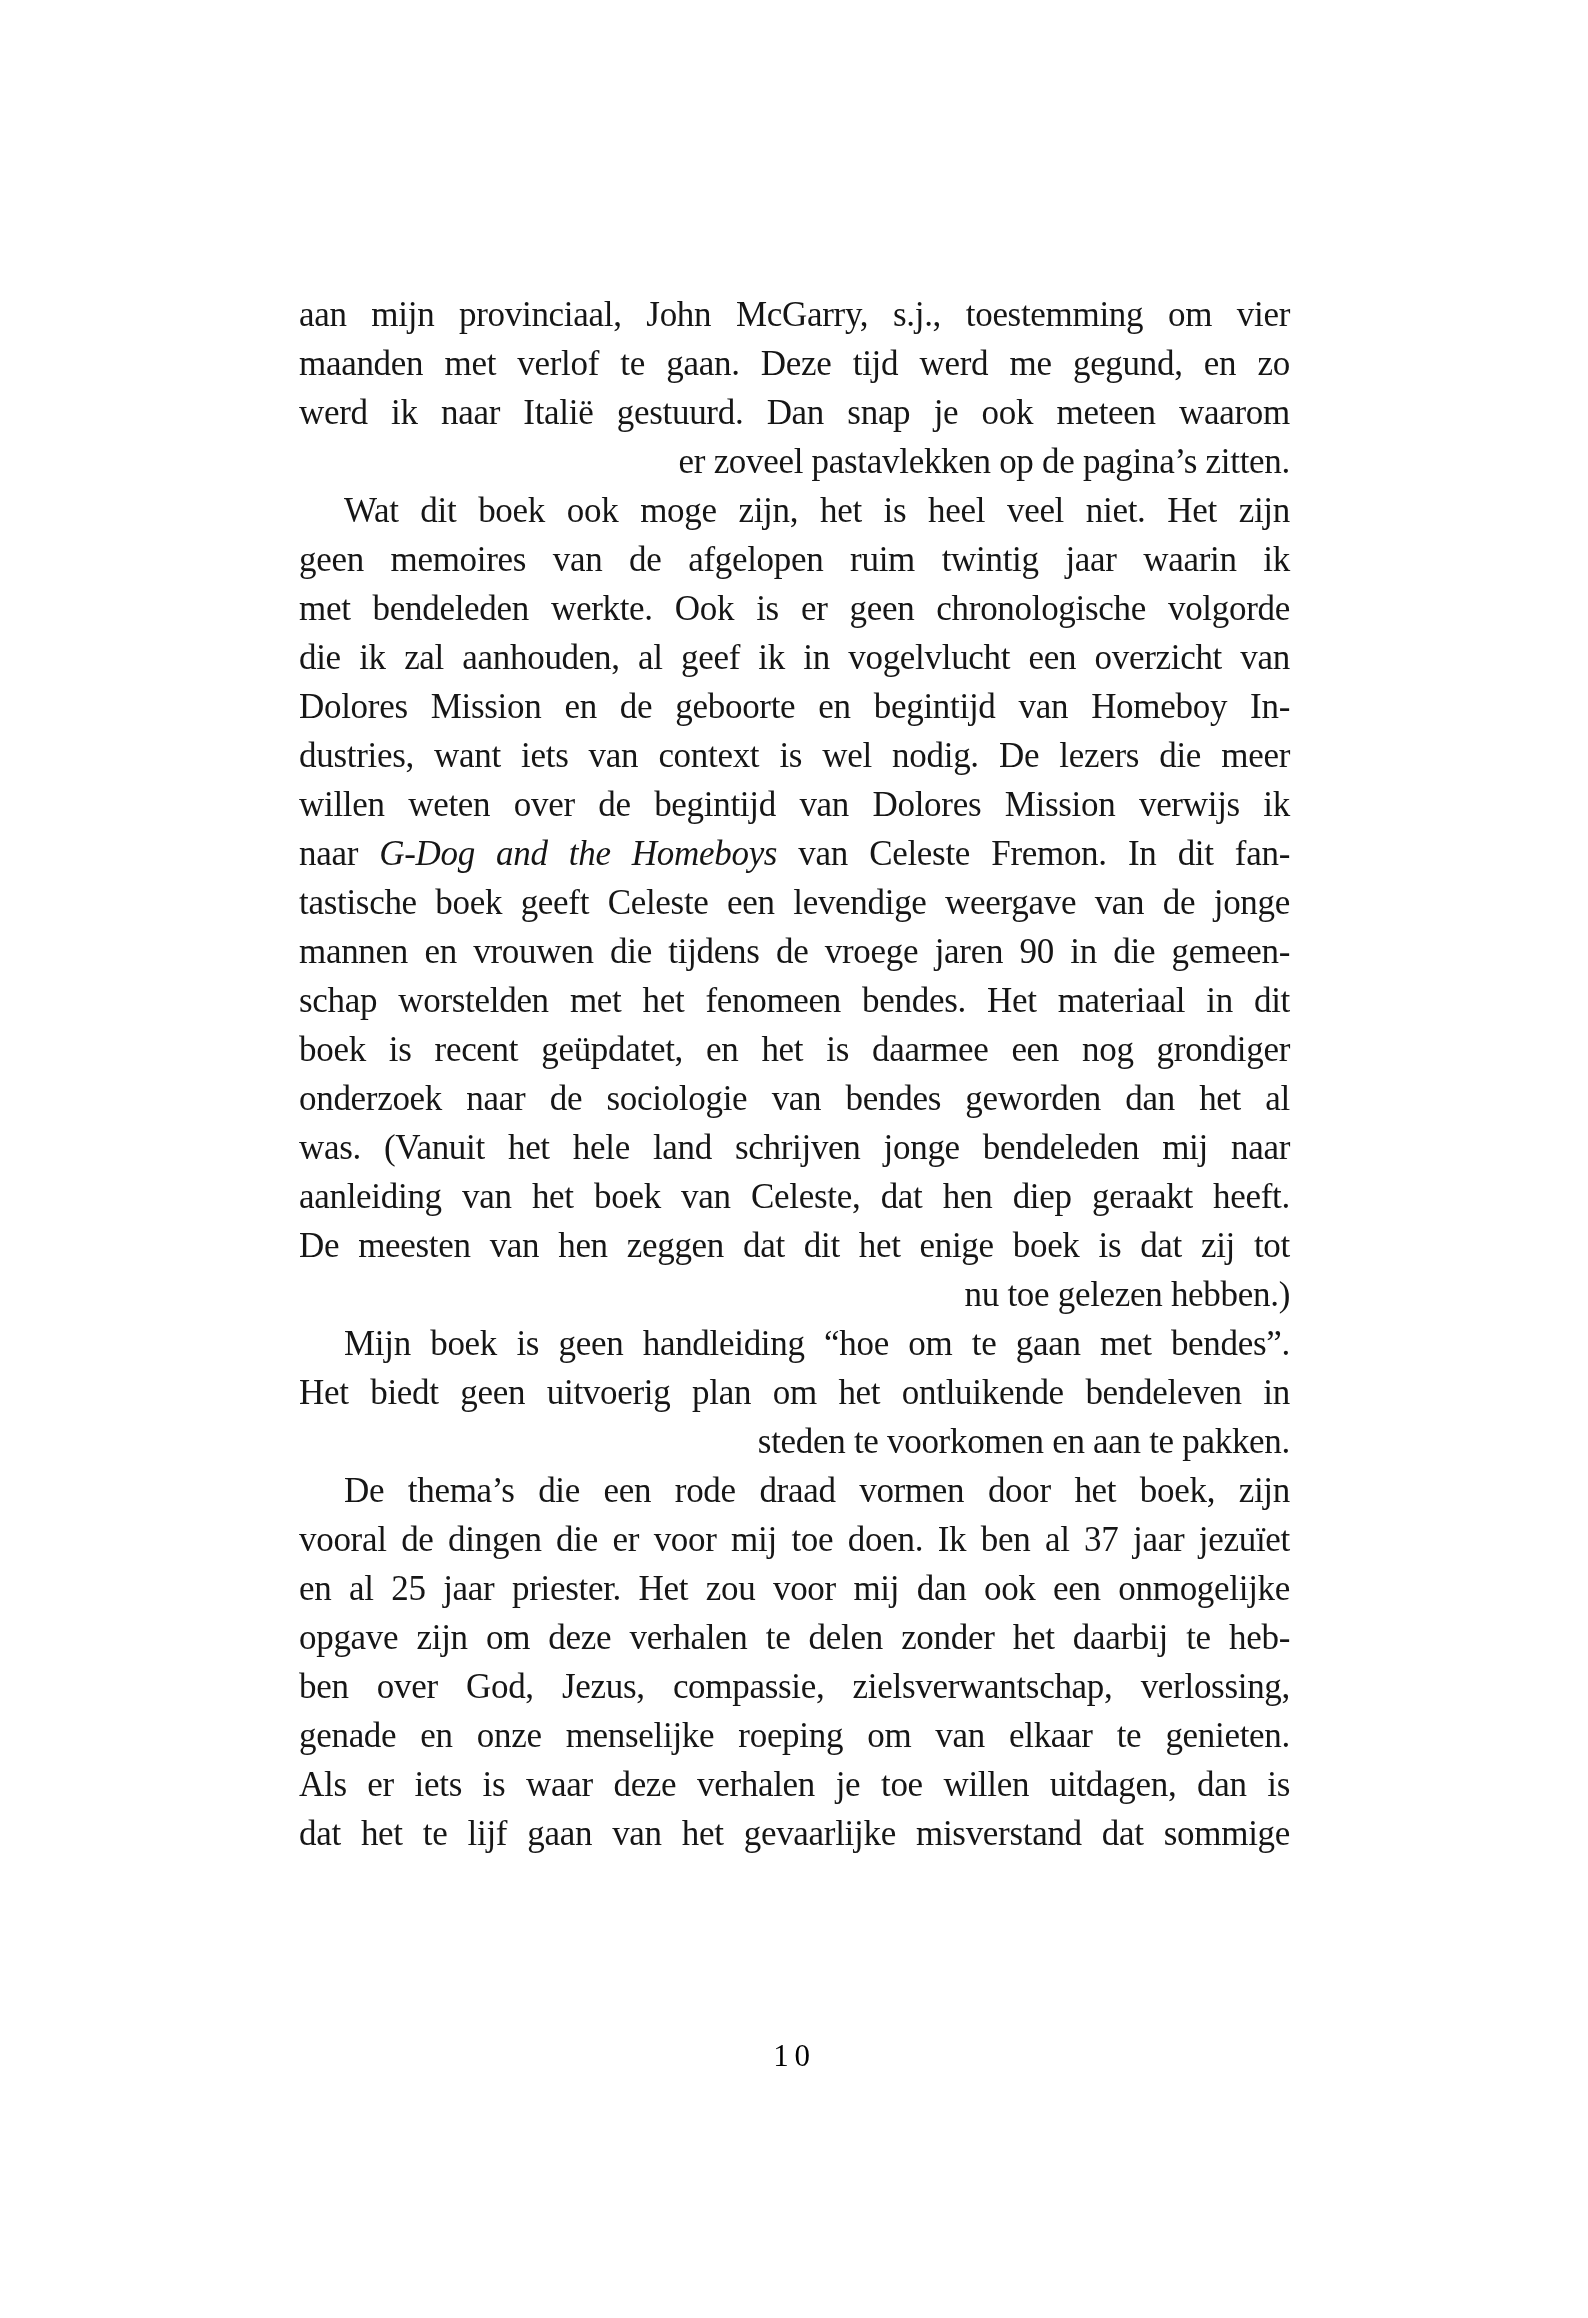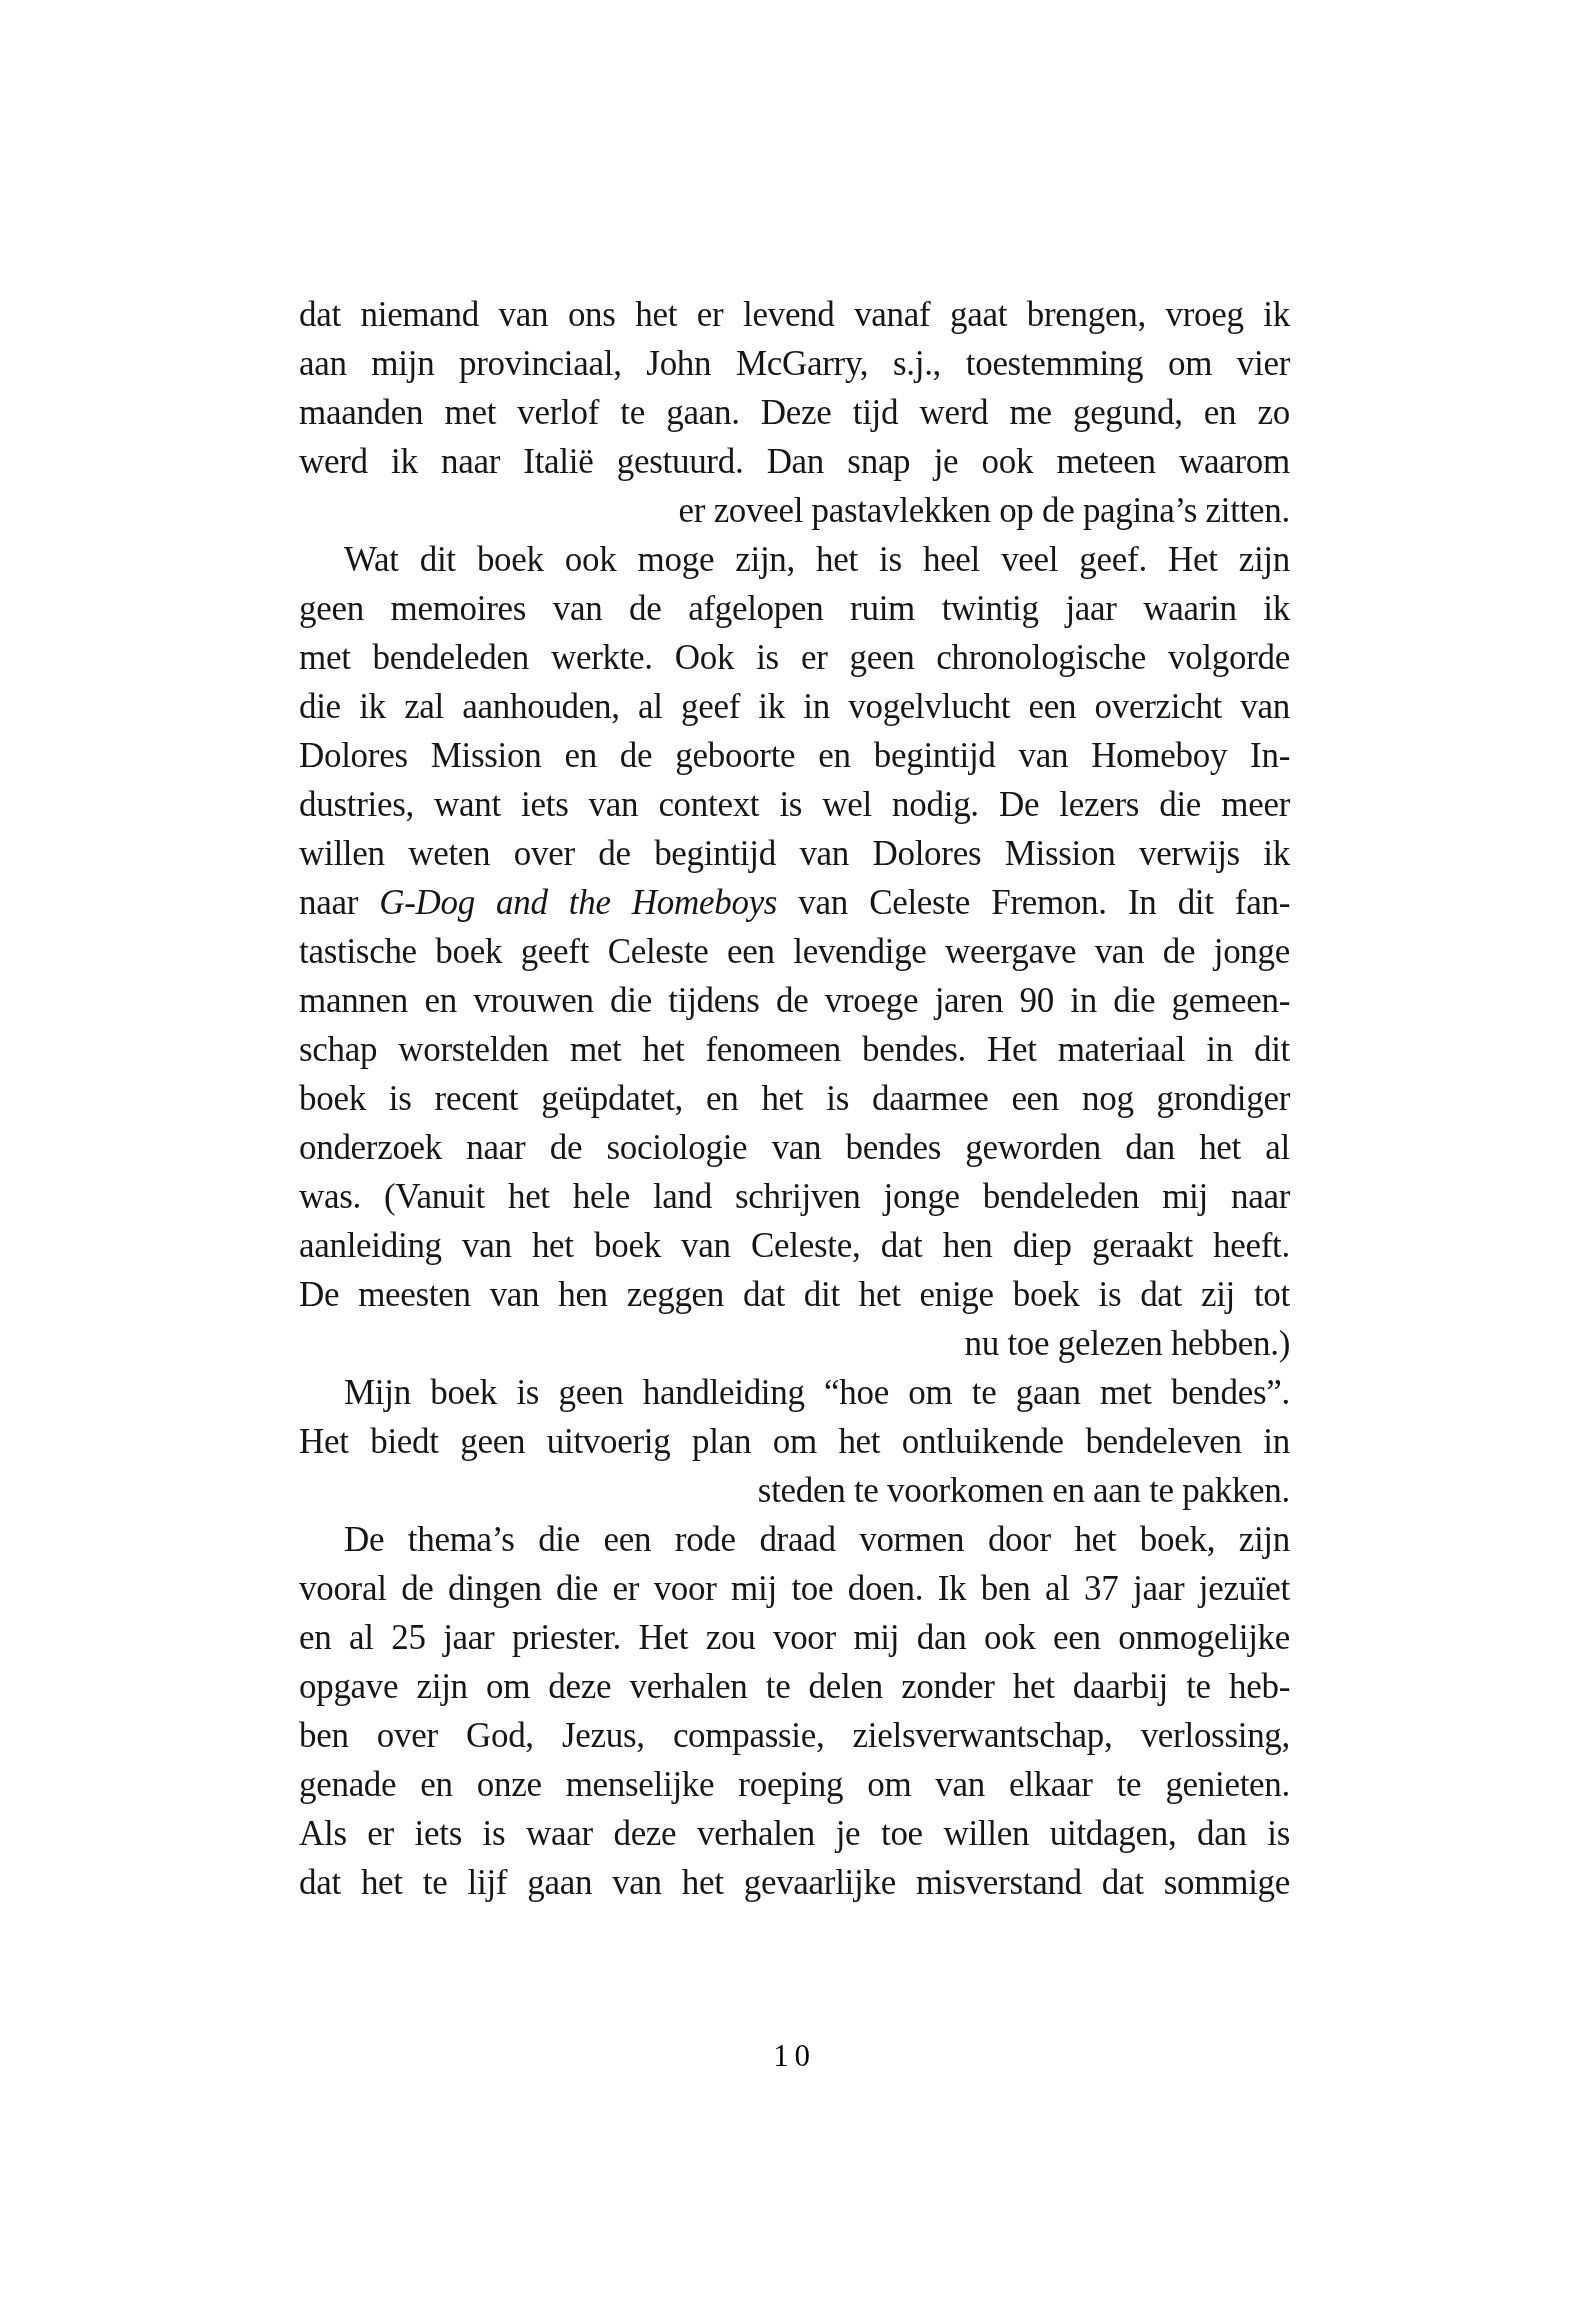--- a/index.html
+++ b/index.html
@@ -52,26 +52,25 @@
     letter-spacing: 5.8px;
     font-variant-numeric: oldstyle-nums;
     color: #000000;
   }
 </style>
 </head>
 <body>
 
 <div class="sheet">
   <div class="text-block">
-      <div class="line j"><span>dat niemand van ons het er levend vanaf gaat brengen, vroeg ik</span></div>
       <div class="line j"><span>aan mijn provinciaal, John McGarry, s.j., toestemming om vier</span></div>
       <div class="line j"><span>maanden met verlof te gaan. Deze tijd werd me gegund, en zo</span></div>
       <div class="line j"><span>werd ik naar Italië gestuurd. Dan snap je ook meteen waarom</span></div>
       <div class="line"><span>er zoveel pastavlekken op de pagina’s zitten.</span></div>
-      <div class="line j ind"><span>Wat dit boek ook moge zijn, het is heel veel geef. Het zijn</span></div>
+      <div class="line j ind"><span>Wat dit boek ook moge zijn, het is heel veel niet. Het zijn</span></div>
       <div class="line j"><span>geen memoires van de afgelopen ruim twintig jaar waarin ik</span></div>
       <div class="line j"><span>met bendeleden werkte. Ook is er geen chronologische volgorde</span></div>
       <div class="line j"><span>die ik zal aanhouden, al geef ik in vogelvlucht een overzicht van</span></div>
       <div class="line j"><span>Dolores Mission en de geboorte en begintijd van Homeboy In-</span></div>
       <div class="line j"><span>dustries, want iets van context is wel nodig. De lezers die meer</span></div>
       <div class="line j"><span>willen weten over de begintijd van Dolores Mission verwijs ik</span></div>
       <div class="line j"><span>naar </span><em>G-Dog and the Homeboys</em><span> van Celeste Fremon. In dit fan-</span></div>
       <div class="line j"><span>tastische boek geeft Celeste een levendige weergave van de jonge</span></div>
       <div class="line j"><span>mannen en vrouwen die tijdens de vroege jaren 90 in die gemeen-</span></div>
       <div class="line j"><span>schap worstelden met het fenomeen bendes. Het materiaal in dit</span></div>

